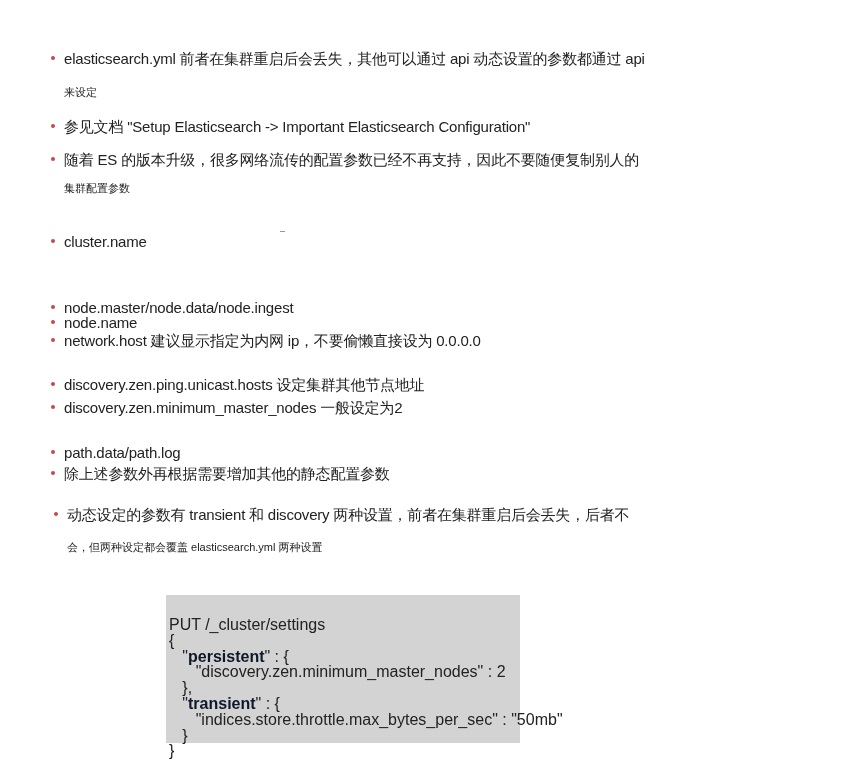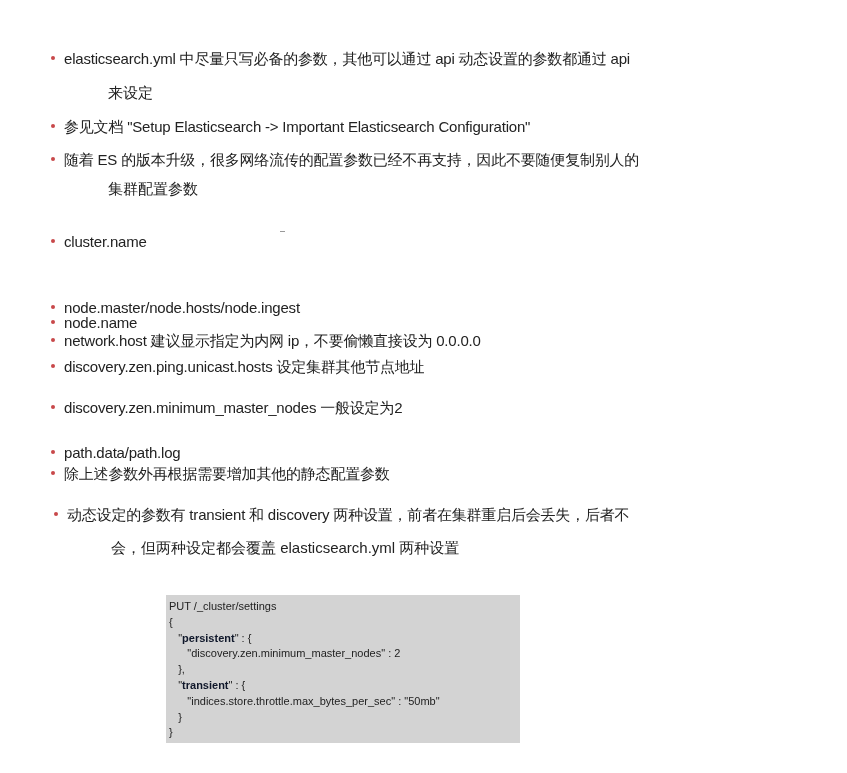--- a/index.html
+++ b/index.html
@@ -23,52 +23,51 @@
       position: absolute;
       left: -13px;
       top: 14px;
       width: 4px; height: 4px;
       border-radius: 50%;
       background: #c8484a;
     }
     .cont {
       position: absolute;
       left: 64px;
-      font-size: 15px;
+      font-size: 11px;
       line-height: 33px;
       white-space: nowrap;
-      margin-left: 44px;
     }
     .mark {
       position: absolute;
       left: 280px; top: 231px;
       width: 5px; height: 1px;
       background: #999;
     }
     .code {
       position: absolute;
       left: 166px; top: 595px;
       width: 354px; height: 148px;
       background: #d3d3d3;
       box-sizing: border-box;
-      padding: 4px 0 0 3px;
-      font-size: 11px;
+      padding: 22px 0 0 3px;
+      font-size: 16px;
       line-height: 15.8px;
       color: #222;
       white-space: pre;
     }
     .kw { color: #0f172a; font-weight: bold; }
   </style>
 </head>
 <body>
 
 <div>
   <div class="item" style="top:42px;">
     <span class="bullet"></span>
-    <span>elasticsearch.yml 中尽量只写必备的参数，其他可以通过 api 动态设置的参数都通过 api</span>
+    <span>elasticsearch.yml 前者在集群重启后会丢失，其他可以通过 api 动态设置的参数都通过 api</span>
   </div>
   <div class="cont" style="top:76px;">来设定</div>
 
   <div class="item" style="top:110px;">
     <span class="bullet"></span>
     <span>参见文档  "Setup Elasticsearch -&gt; Important Elasticsearch Configuration"</span>
   </div>
 
   <div class="item" style="top:143px;">
     <span class="bullet"></span>
@@ -83,27 +82,27 @@
   <div class="item" style="top:225px;">
     <span class="bullet"></span>
     <span>cluster.name</span>
   </div>
   <div class="item" style="top:258px;margin-top:48px;">
     <span class="bullet"></span>
     <span>node.name</span>
   </div>
   <div class="item" style="top:291px;">
     <span class="bullet"></span>
-    <span>node.master/node.hosts/node.ingest</span>
+    <span>node.master/node.data/node.ingest</span>
   </div>
   <div class="item" style="top:324px;">
     <span class="bullet"></span>
     <span>network.host 建议显示指定为内网 ip，不要偷懒直接设为 0.0.0.0</span>
   </div>
-  <div class="item" style="top:350px;">
+  <div class="item" style="top:368px;">
     <span class="bullet"></span>
     <span>discovery.zen.ping.unicast.hosts 设定集群其他节点地址</span>
   </div>
   <div class="item" style="top:391px;">
     <span class="bullet"></span>
     <span>discovery.zen.minimum_master_nodes 一般设定为2</span>
   </div>
   <div class="item" style="top:424px;margin-top:12px;">
     <span class="bullet"></span>
     <span>path.data/path.log</span>

